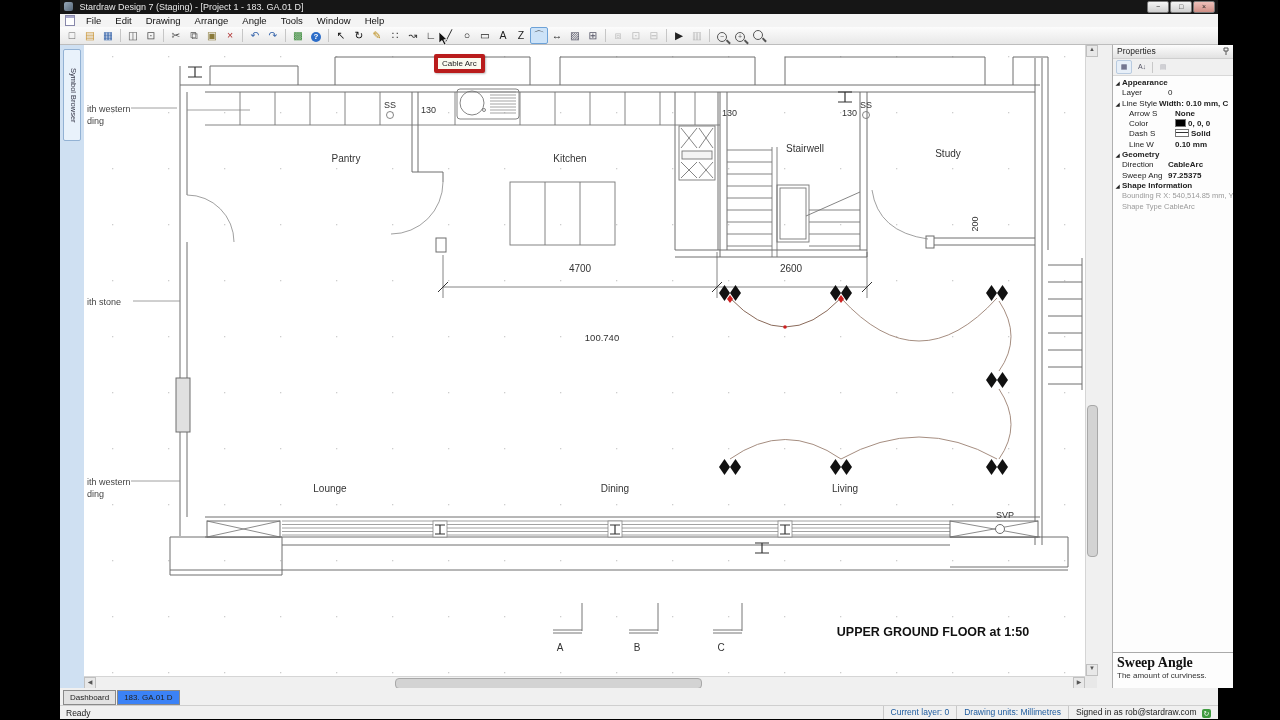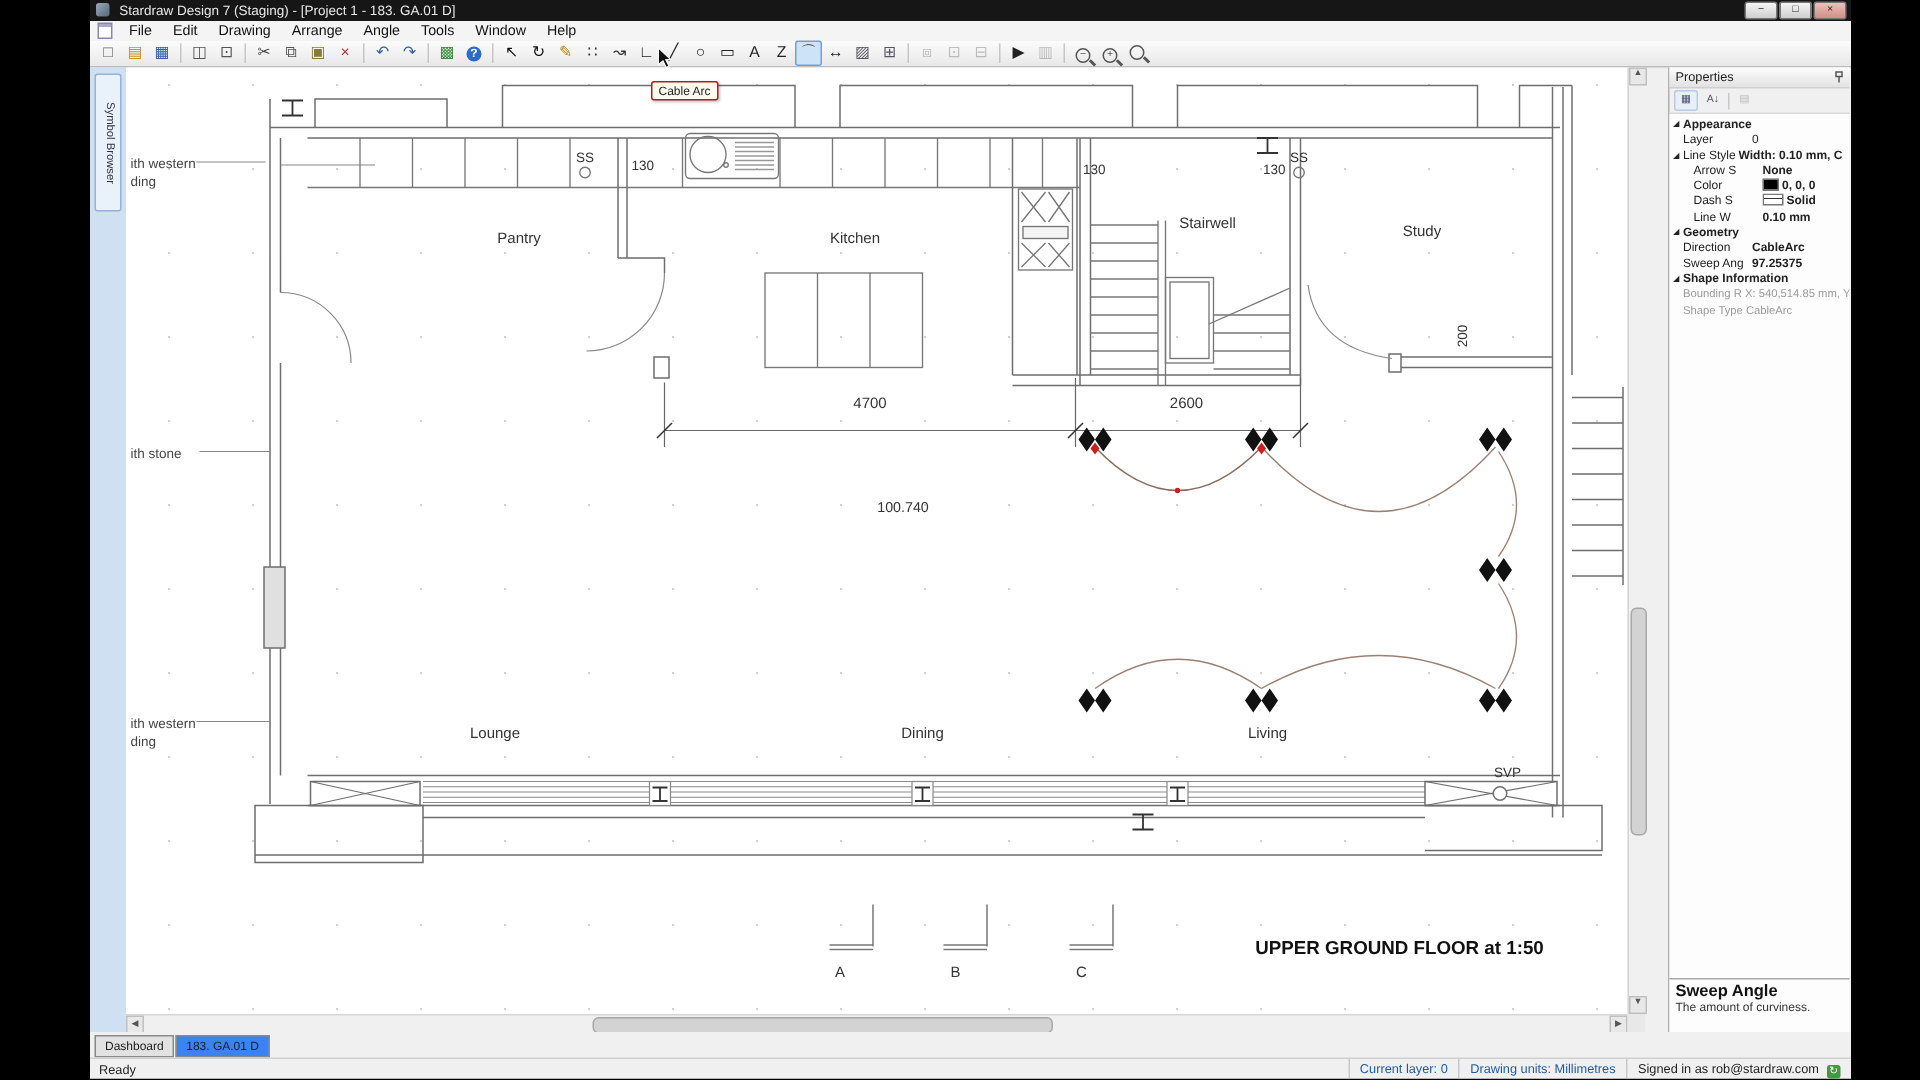--- a/index.html
+++ b/index.html
@@ -1,18 +1,18 @@
 <!DOCTYPE html>
 <html><head>
 <meta charset="utf-8">
 <style>
   html,body{margin:0;padding:0;background:#000;}
   .stage{position:relative;width:1280px;height:720px;background:#000;overflow:hidden;
          font-family:"Liberation Sans",sans-serif;}
-  .app{position:absolute;left:60px;top:0;width:1158px;height:719px;background:#f0f0f0;padding-left:16px;}
+  .app{position:absolute;left:60px;top:0;width:1158px;height:719px;background:#f0f0f0;}
 
   
   .titlebar{position:absolute;left:0;top:0;width:100%;height:14px;background:#161616;
             color:#e8e8e8;font-size:9px;line-height:14px;white-space:nowrap;}
   .appicon{display:inline-block;width:9px;height:9px;margin:2px 4px 0 4px;vertical-align:top;
            background:linear-gradient(135deg,#9ab,#567);border-radius:2px;}
   .winbtns{position:absolute;right:3px;top:1px;display:flex;gap:1px;}
   .winbtn{width:20px;height:10px;font-size:7px;line-height:10px;text-align:center;color:#222;
           background:linear-gradient(#f5f5f5,#cfcfcf);border:1px solid #777;border-radius:2px;}
   .winbtn.close{background:linear-gradient(#eec0ba,#cf8f86);}
@@ -43,21 +43,21 @@
   
   .symstrip{position:absolute;left:0;top:45px;width:24px;height:643px;background:#cfe0f2;
             border-right:1px solid #9fb8d2;}
   .symtab{position:absolute;left:3px;top:4px;width:16px;height:90px;background:#e9f2fb;
           border:1px solid #93b2d4;border-radius:2px;color:#334;font-size:7.5px;
           writing-mode:vertical-rl;text-align:center;line-height:14px;}
 
   
   .canvas{position:absolute;left:24px;top:45px;width:1001px;height:631px;background:#fff;overflow:hidden;}
   .tooltip{position:absolute;left:350px;top:9px;height:11px;padding:0 4px;background:#fafaef;
-           border:1px solid #b91c1c;border-radius:2px;font-size:8px;line-height:11px;color:#222;
+           border:4px solid #b91c1c;border-radius:2px;font-size:8px;line-height:11px;color:#222;
            box-shadow:1px 1px 2px rgba(0,0,0,.25);}
 
   
   .vscroll{position:absolute;left:1025px;top:45px;width:12px;height:631px;background:#f0f0f0;
            border-left:1px solid #d5d5d5;}
   .hscroll{position:absolute;left:24px;top:676px;width:1001px;height:12px;background:#f0f0f0;
            border-top:1px solid #d5d5d5;}
   .sbtn{position:absolute;background:#e8e8e8;border:1px solid #c0c0c0;color:#555;font-size:6px;
         text-align:center;}
   .vthumb{position:absolute;left:1px;top:360px;width:9px;height:150px;background:#d3d3d3;
@@ -86,21 +86,21 @@
   .pval{flex:1;overflow:hidden;}
   .b{font-weight:bold;}
   .ind1{padding-left:9px;}
   .ind2{padding-left:16px;}
   .gray{color:#9a9a9a;font-size:7.5px;padding-left:9px;}
   .swatch{display:inline-block;width:9px;height:6px;border:1px solid #777;margin-right:2px;
           vertical-align:-1px;}
   .dashsw{display:inline-block;width:12px;height:6px;border:1px solid #777;margin-right:2px;
           vertical-align:-1px;background:linear-gradient(#fff 2px,#333 2px,#333 3px,#fff 3px);}
   .pdesc{height:36px;border-top:1px solid #aaa;background:#fdfdfd;padding:2px 4px;box-sizing:border-box;}
-  .pdesc .t{font-size:11px;font-weight:bold;color:#111;}
+  .pdesc .t{font-size:14px;font-weight:bold;color:#111;font-family:Liberation Serif, serif;}
   .pdesc .d{font-size:8px;color:#333;}
 
   
   .tabstrip{position:absolute;left:0;top:688px;width:100%;height:17px;background:#f0f0f0;
             display:flex;align-items:flex-end;padding-left:3px;box-sizing:border-box;}
   .dtab{height:13px;line-height:13px;padding:0 6px;font-size:8px;color:#222;
         border:1px solid #8a8a8a;background:#e2e2e2;margin-right:1px;}
   .dtab.active{background:#3b82f6;font-weight:normal;}
   .statusbar{position:absolute;left:0;top:705px;width:100%;height:14px;background:#f0f0f0;
              border-top:1px solid #cfcfcf;font-size:8.5px;color:#222;display:flex;align-items:center;

